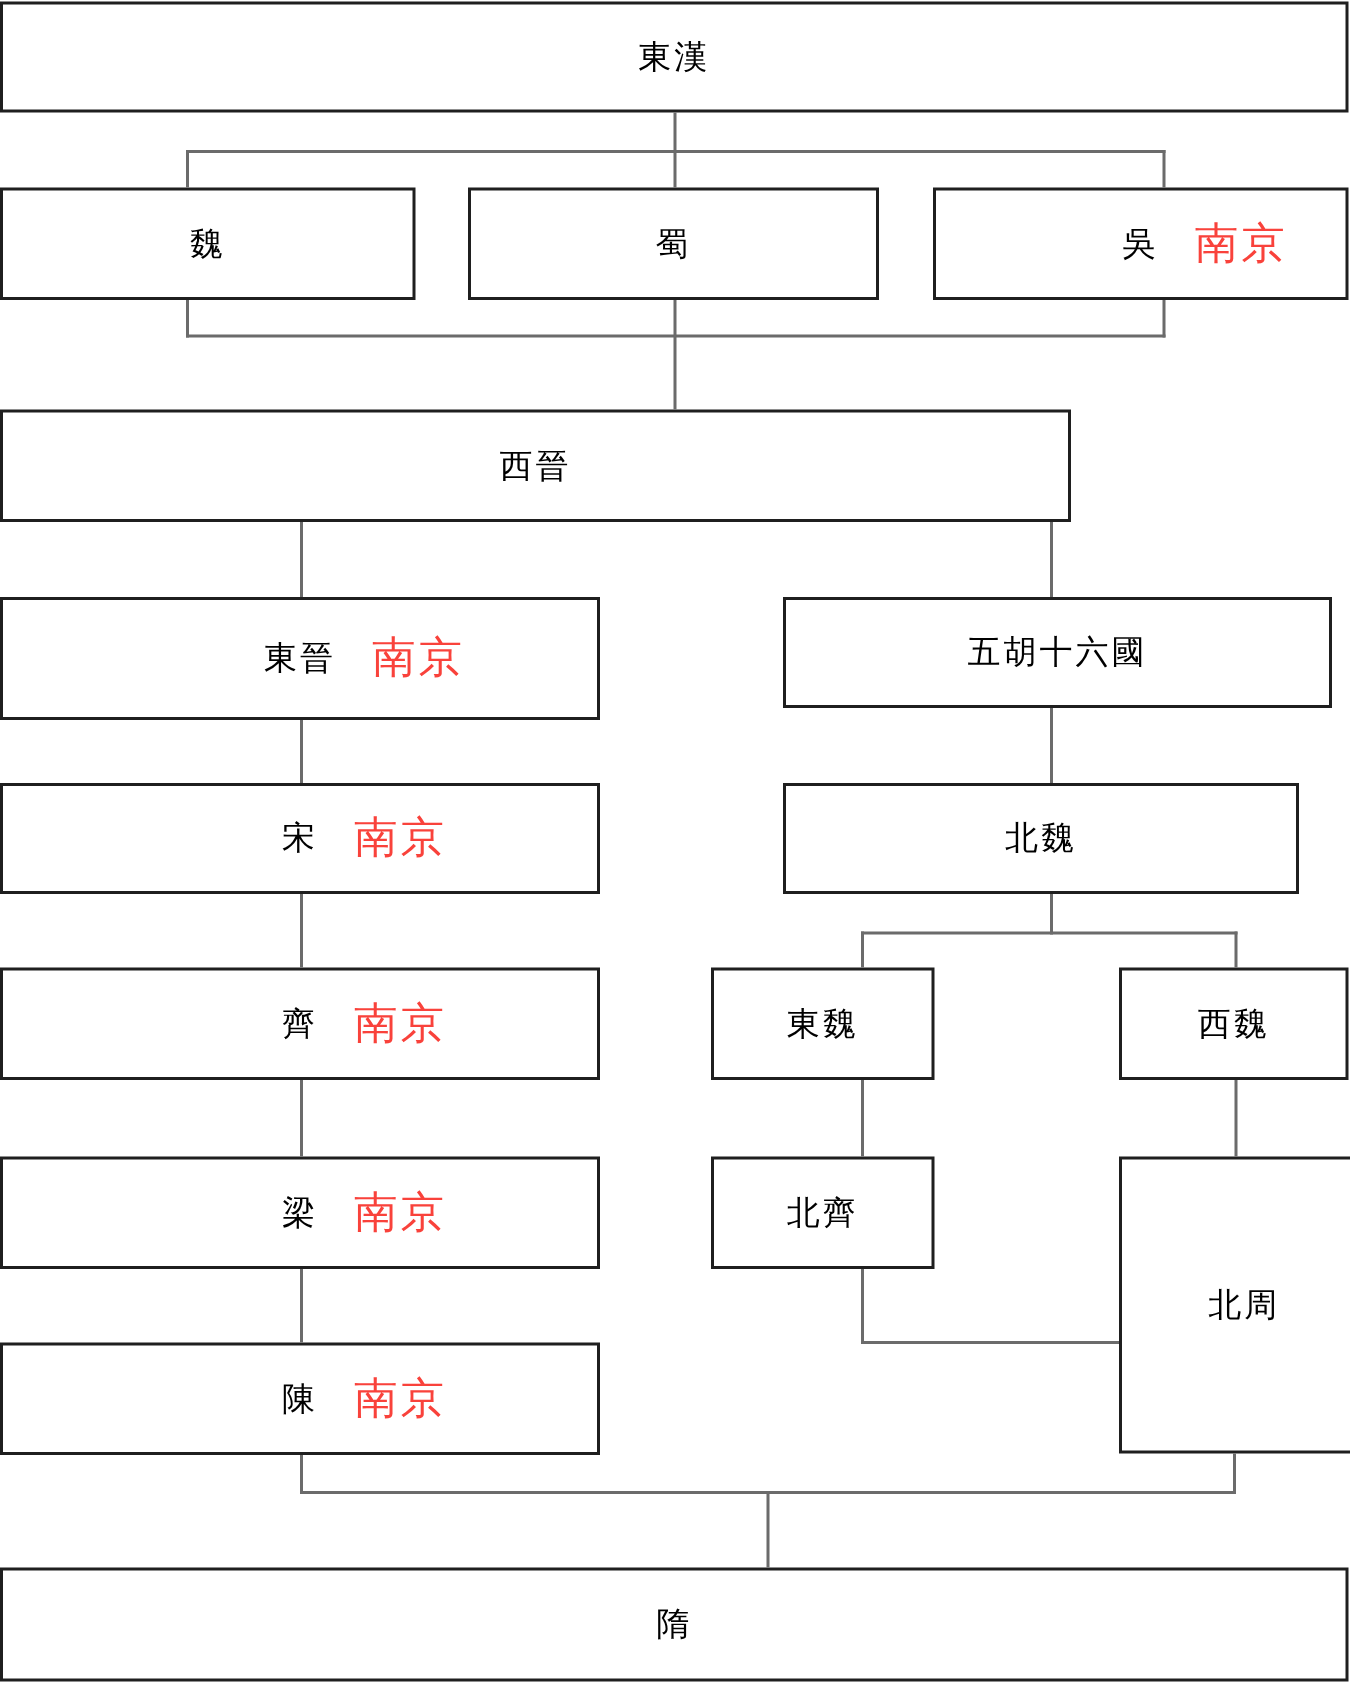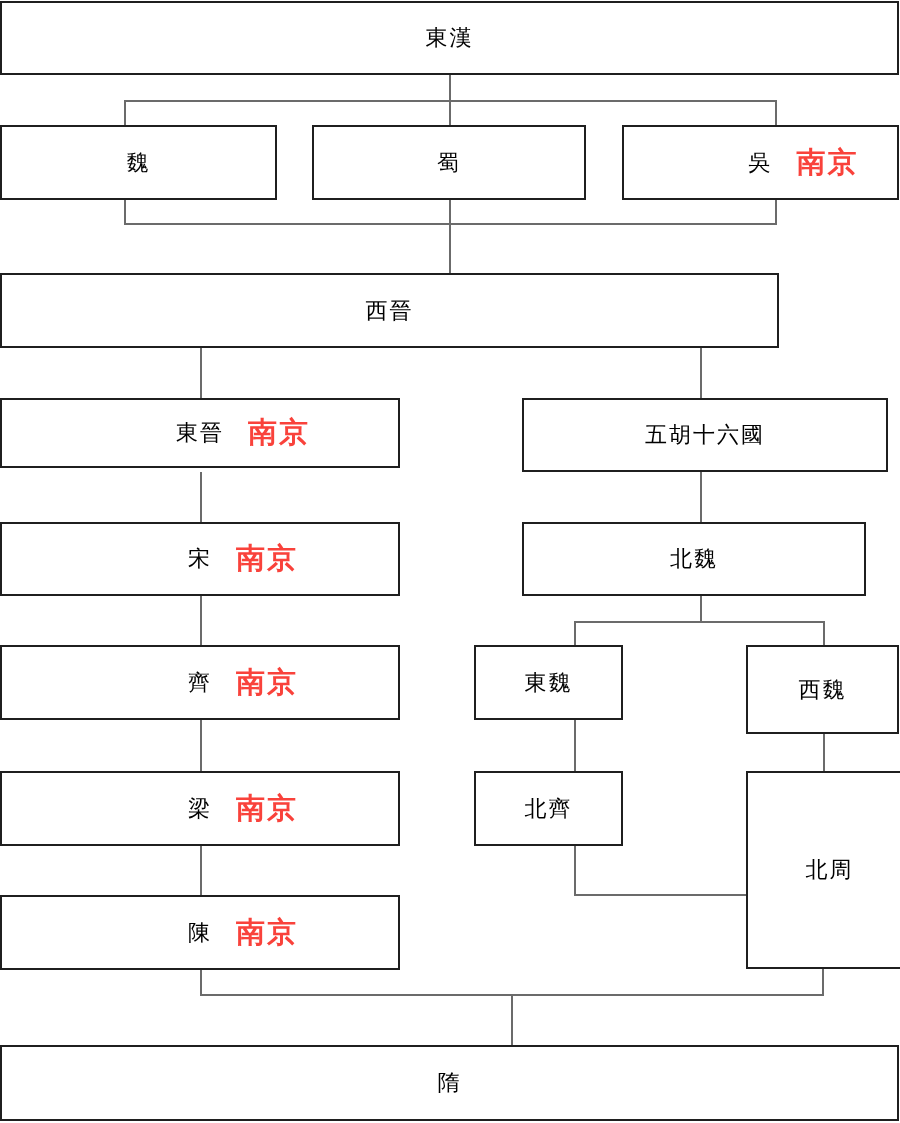--- a/index.html
+++ b/index.html
@@ -31,21 +31,21 @@
     letter-spacing: 2px;
     color: var(--label_text, #000000);
     white-space: nowrap;
     font-family: "Liberation Serif", serif;
   }
   .node .capital {
     grid-column: 3;
     justify-self: start;
     margin-left: 24px;
     font-size: 29px;
-    font-weight: bold;
+    font-weight: normal;
     letter-spacing: 2px;
     color: var(--capital_text, #f9423b);
     white-space: nowrap;
     font-family: "Liberation Sans", sans-serif;
   }
   .edge {
     position: absolute;
     background: var(--connector, #6b6b6b);
     z-index: 1;
   }
@@ -95,25 +95,25 @@
 
   <div class="node" style="left:312px;top:125px;width:274px;height:75px">
     <span class="label">蜀</span>
   </div>
 
   <div class="node" style="left:622px;top:125px;width:277px;height:75px">
     <span class="label">吳</span>
     <span class="capital">南京</span>
   </div>
 
-  <div class="node" style="left:0;top:273px;width:779px;height:75px">
+  <div class="node" style="left:0;top:273px;width:714px;height:75px">
     <span class="label">西晉</span>
   </div>
 
-  <div class="node" style="left:0;top:398px;width:400px;height:70px">
+  <div class="node" style="left:0;top:398px;width:400px;height:82px">
     <span class="label">東晉</span>
     <span class="capital">南京</span>
   </div>
 
   <div class="node" style="left:522px;top:398px;width:366px;height:74px">
     <span class="label">五胡十六國</span>
   </div>
 
   <div class="node" style="left:0;top:522px;width:400px;height:74px">
     <span class="label">宋</span>
@@ -126,21 +126,21 @@
 
   <div class="node" style="left:0;top:645px;width:400px;height:75px">
     <span class="label">齊</span>
     <span class="capital">南京</span>
   </div>
 
   <div class="node" style="left:474px;top:645px;width:149px;height:75px">
     <span class="label">東魏</span>
   </div>
 
-  <div class="node" style="left:746px;top:645px;width:153px;height:89px">
+  <div class="node" style="left:746px;top:645px;width:153px;height:75px">
     <span class="label">西魏</span>
   </div>
 
   <div class="node" style="left:0;top:771px;width:400px;height:75px">
     <span class="label">梁</span>
     <span class="capital">南京</span>
   </div>
 
   <div class="node" style="left:474px;top:771px;width:149px;height:75px">
     <span class="label">北齊</span>

